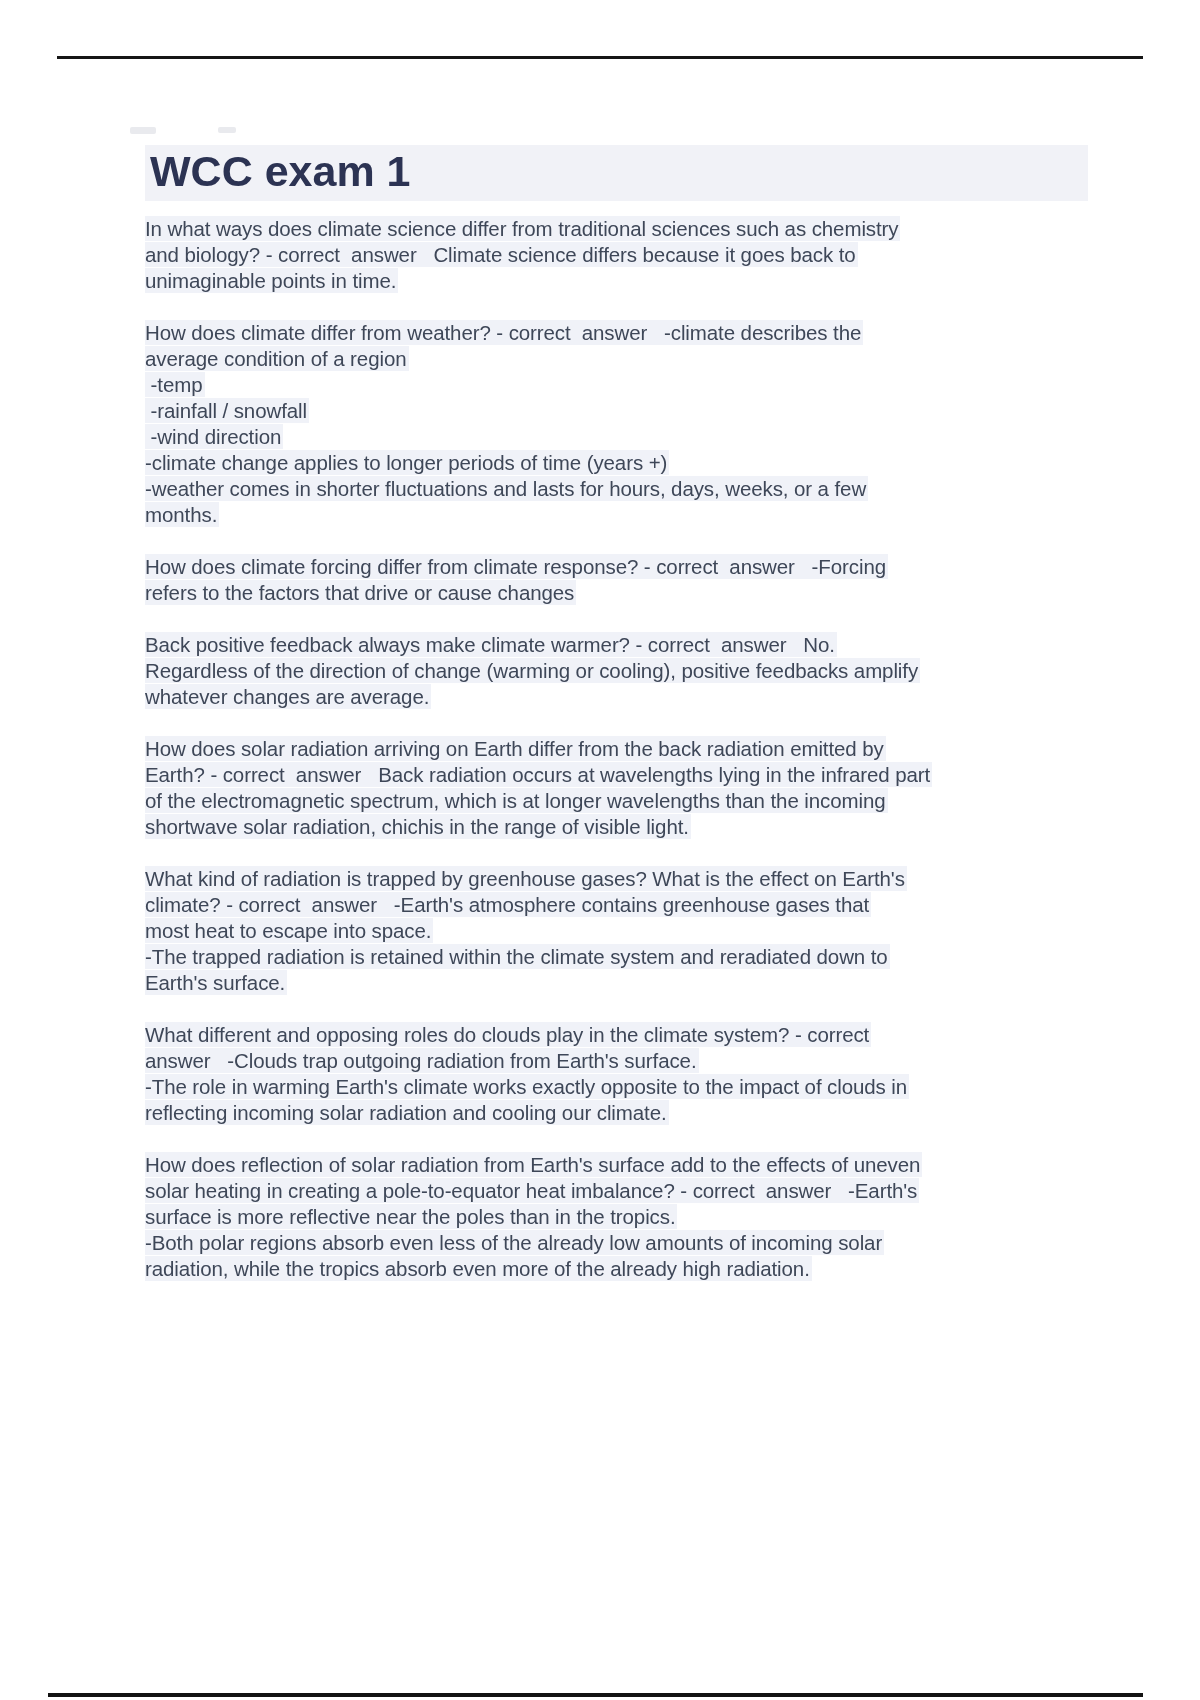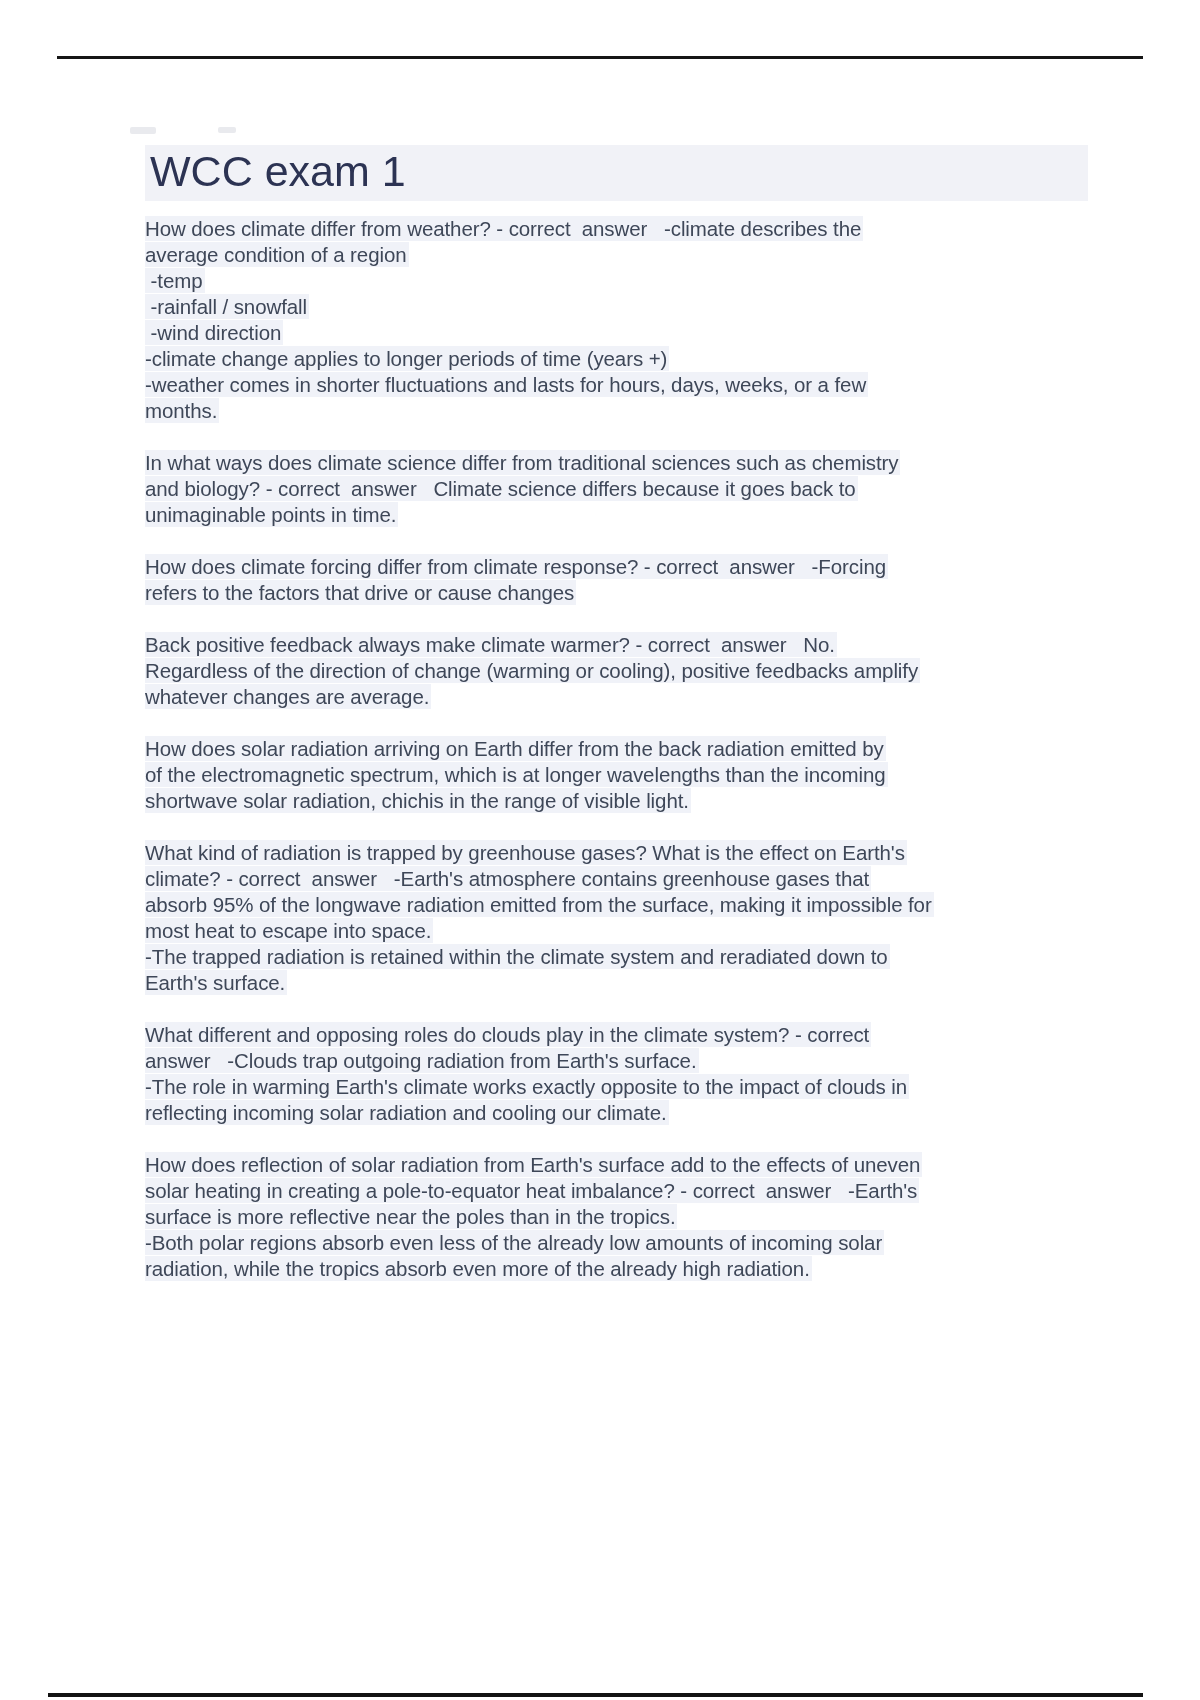--- a/index.html
+++ b/index.html
@@ -49,21 +49,21 @@
     top: 145px;
     width: 943px;
     height: 56px;
     background: #f1f2f7;
   }
   .title-text {
     position: absolute;
     left: 5px;
     top: -4px;
     font-size: 43px;
-    font-weight: normal;
+    font-weight: bold;
     letter-spacing: 0px;
     color: #2c3353;
     line-height: 60px;
     white-space: pre;
   }
   .doc-body {
     position: absolute;
     left: 145px;
     top: 216px;
     width: 930px;
@@ -93,52 +93,52 @@
 
   <div class="smudge smudge-1"></div>
   <div class="smudge smudge-2"></div>
 
   <div class="title-block">
     <div class="title-text">WCC exam 1</div>
   </div>
 
   <div class="doc-body">
       <div class="paragraph">
+        <div class="line"><span class="hl">In what ways does climate science differ from traditional sciences such as chemistry</span></div>
+        <div class="line"><span class="hl">and biology? - correct  answer   Climate science differs because it goes back to</span></div>
+        <div class="line"><span class="hl">unimaginable points in time.</span></div>
+      </div>
+      <div class="paragraph">
         <div class="line"><span class="hl">How does climate differ from weather? - correct  answer   -climate describes the</span></div>
         <div class="line"><span class="hl">average condition of a region</span></div>
         <div class="line"><span class="hl"> -temp</span></div>
         <div class="line"><span class="hl"> -rainfall / snowfall</span></div>
         <div class="line"><span class="hl"> -wind direction</span></div>
         <div class="line"><span class="hl">-climate change applies to longer periods of time (years +)</span></div>
         <div class="line"><span class="hl">-weather comes in shorter fluctuations and lasts for hours, days, weeks, or a few</span></div>
         <div class="line"><span class="hl">months.</span></div>
-      </div>
-      <div class="paragraph">
-        <div class="line"><span class="hl">In what ways does climate science differ from traditional sciences such as chemistry</span></div>
-        <div class="line"><span class="hl">and biology? - correct  answer   Climate science differs because it goes back to</span></div>
-        <div class="line"><span class="hl">unimaginable points in time.</span></div>
       </div>
       <div class="paragraph">
         <div class="line"><span class="hl">How does climate forcing differ from climate response? - correct  answer   -Forcing</span></div>
         <div class="line"><span class="hl">refers to the factors that drive or cause changes</span></div>
       </div>
       <div class="paragraph">
         <div class="line"><span class="hl">Back positive feedback always make climate warmer? - correct  answer   No.</span></div>
         <div class="line"><span class="hl">Regardless of the direction of change (warming or cooling), positive feedbacks amplify</span></div>
         <div class="line"><span class="hl">whatever changes are average.</span></div>
       </div>
       <div class="paragraph">
         <div class="line"><span class="hl">How does solar radiation arriving on Earth differ from the back radiation emitted by</span></div>
+        <div class="line"><span class="hl">Earth? - correct  answer   Back radiation occurs at wavelengths lying in the infrared part</span></div>
         <div class="line"><span class="hl">of the electromagnetic spectrum, which is at longer wavelengths than the incoming</span></div>
         <div class="line"><span class="hl">shortwave solar radiation, chichis in the range of visible light.</span></div>
       </div>
       <div class="paragraph">
         <div class="line"><span class="hl">What kind of radiation is trapped by greenhouse gases? What is the effect on Earth's</span></div>
         <div class="line"><span class="hl">climate? - correct  answer   -Earth's atmosphere contains greenhouse gases that</span></div>
-        <div class="line"><span class="hl">absorb 95% of the longwave radiation emitted from the surface, making it impossible for</span></div>
         <div class="line"><span class="hl">most heat to escape into space.</span></div>
         <div class="line"><span class="hl">-The trapped radiation is retained within the climate system and reradiated down to</span></div>
         <div class="line"><span class="hl">Earth's surface.</span></div>
       </div>
       <div class="paragraph">
         <div class="line"><span class="hl">What different and opposing roles do clouds play in the climate system? - correct</span></div>
         <div class="line"><span class="hl">answer   -Clouds trap outgoing radiation from Earth's surface.</span></div>
         <div class="line"><span class="hl">-The role in warming Earth's climate works exactly opposite to the impact of clouds in</span></div>
         <div class="line"><span class="hl">reflecting incoming solar radiation and cooling our climate.</span></div>
       </div>

